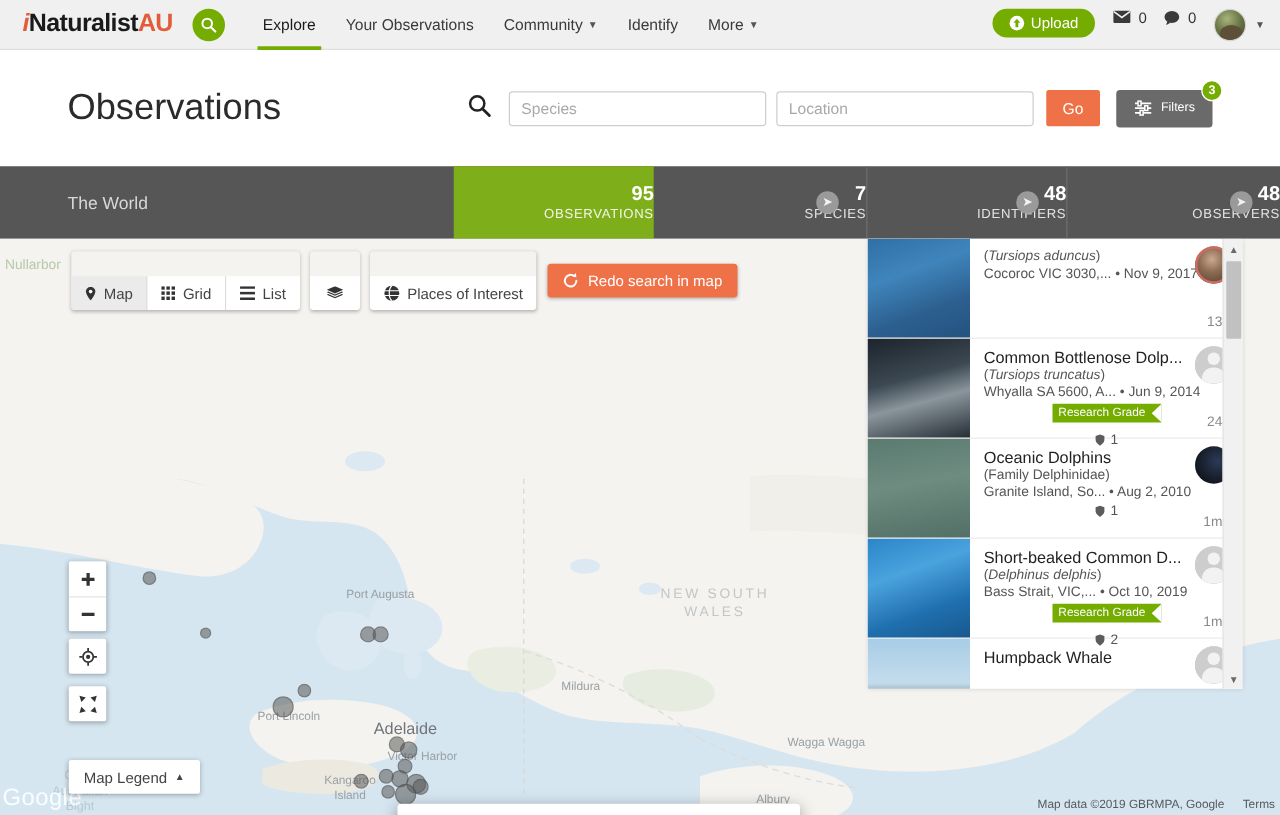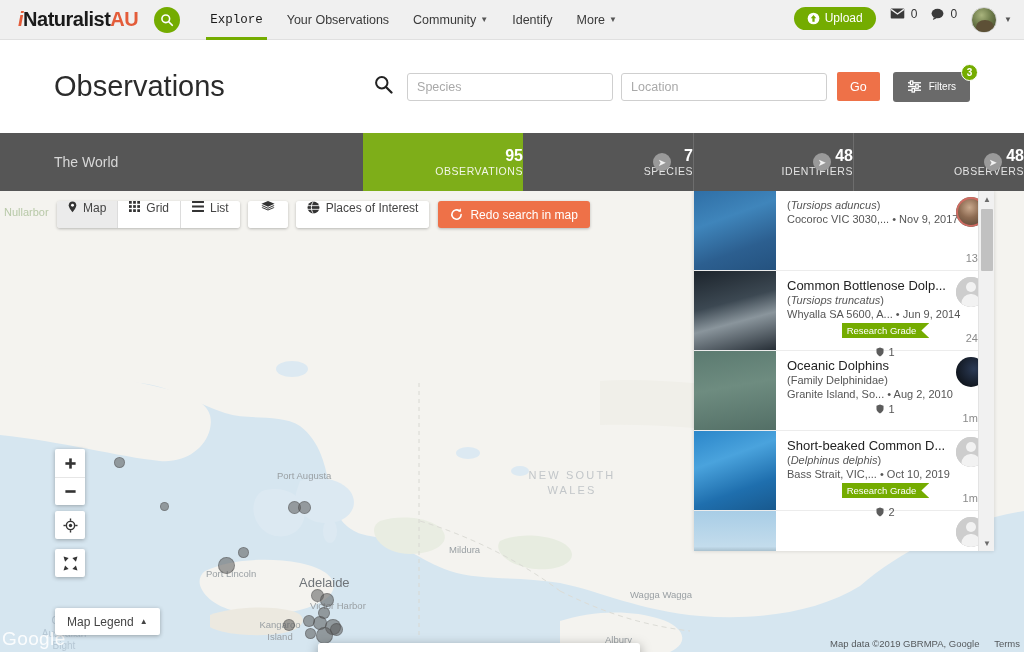--- a/index.html
+++ b/index.html
@@ -41,21 +41,21 @@
   .searchcircle svg { display:block; }
   .navlinks { display: flex; align-items: center; height: 40px; margin-left: 18px; }
   .navlink {
     position: relative;
     font-size: 12.5px; color: #3a3a3a;
     padding: 0 12px; height: 40px;
     display: flex; align-items: center;
     white-space: nowrap;
     cursor: pointer;
   }
-  .navlink.active { color: #1a1a1a; font-family: Liberation Mono, monospace; }
+  .navlink.active { color: #1a1a1a; }
   .navlink.active::after {
     content: ""; position: absolute; left: 8px; right: 8px; bottom: 0;
     height: 3px; background: #74ac00;
   }
   .caret { margin-left: 4px; font-size: 8px; color: #555; }
   .navright { margin-left: auto; display: flex; align-items: flex-start; gap: 14px; }
   .upload-btn {
     background: #74ac00; color: #fff;
     border-radius: 14px; height: 23px;
     display: flex; align-items: center; gap: 5px;
@@ -171,22 +171,23 @@
 
   
   .maptools {
     position: absolute; top: 10px; left: 57px;
     display: flex; align-items: center; gap: 0; z-index: 30;
   }
   .tool-grp { display: flex; box-shadow: 0 1px 3px rgba(0,0,0,.25); border-radius: 3px; overflow: hidden; }
   .tool-btn {
     background: #fff; border: none; border-right: 1px solid #dcdcdc;
     height: 27px; padding: 0 11px; font-size: 12px; color: #444;
-    display: flex; gap: 6px; cursor: pointer;
+    display: flex; align-items: center; gap: 6px; cursor: pointer;
     font-family: "Liberation Sans", sans-serif;
+    margin-top: 20px;
   }
   .tool-btn:last-child { border-right: none; }
   .tool-btn.selected { background: #ebebeb; }
   .tool-sep { width: 8px; }
   .redo-btn {
     background: #ee7148; color: #fff; border: none;
     height: 27px; padding: 0 12px; font-size: 12px;
     display: flex; align-items: center; gap: 7px;
     border-radius: 3px; cursor: pointer; margin-left: 9px;
     box-shadow: 0 1px 3px rgba(0,0,0,.25);
@@ -696,20 +697,21 @@
           <div class="res-avatar">
               <div class="avatar-person"></div>
             </div>
           <div class="res-age">1mo</div>
         </div>
       </div>
 
       <div class="rescard">
         <div class="res-thumb" style="background:linear-gradient(180deg,#a8cde6 0%,#c3dcec 45%,#7e949e 60%,#5f737d 100%)"></div>
         <div class="res-body">
+          <div class="res-title">Humpback Whale</div>
           <div class="res-sci"></div>
           <div class="res-avatar">
               <div class="avatar-person"></div>
             </div>
         </div>
       </div>
 
       <div class="scroll">
         <div class="scroll-arrow up">▲</div>
         <div class="scroll-thumb"></div>

